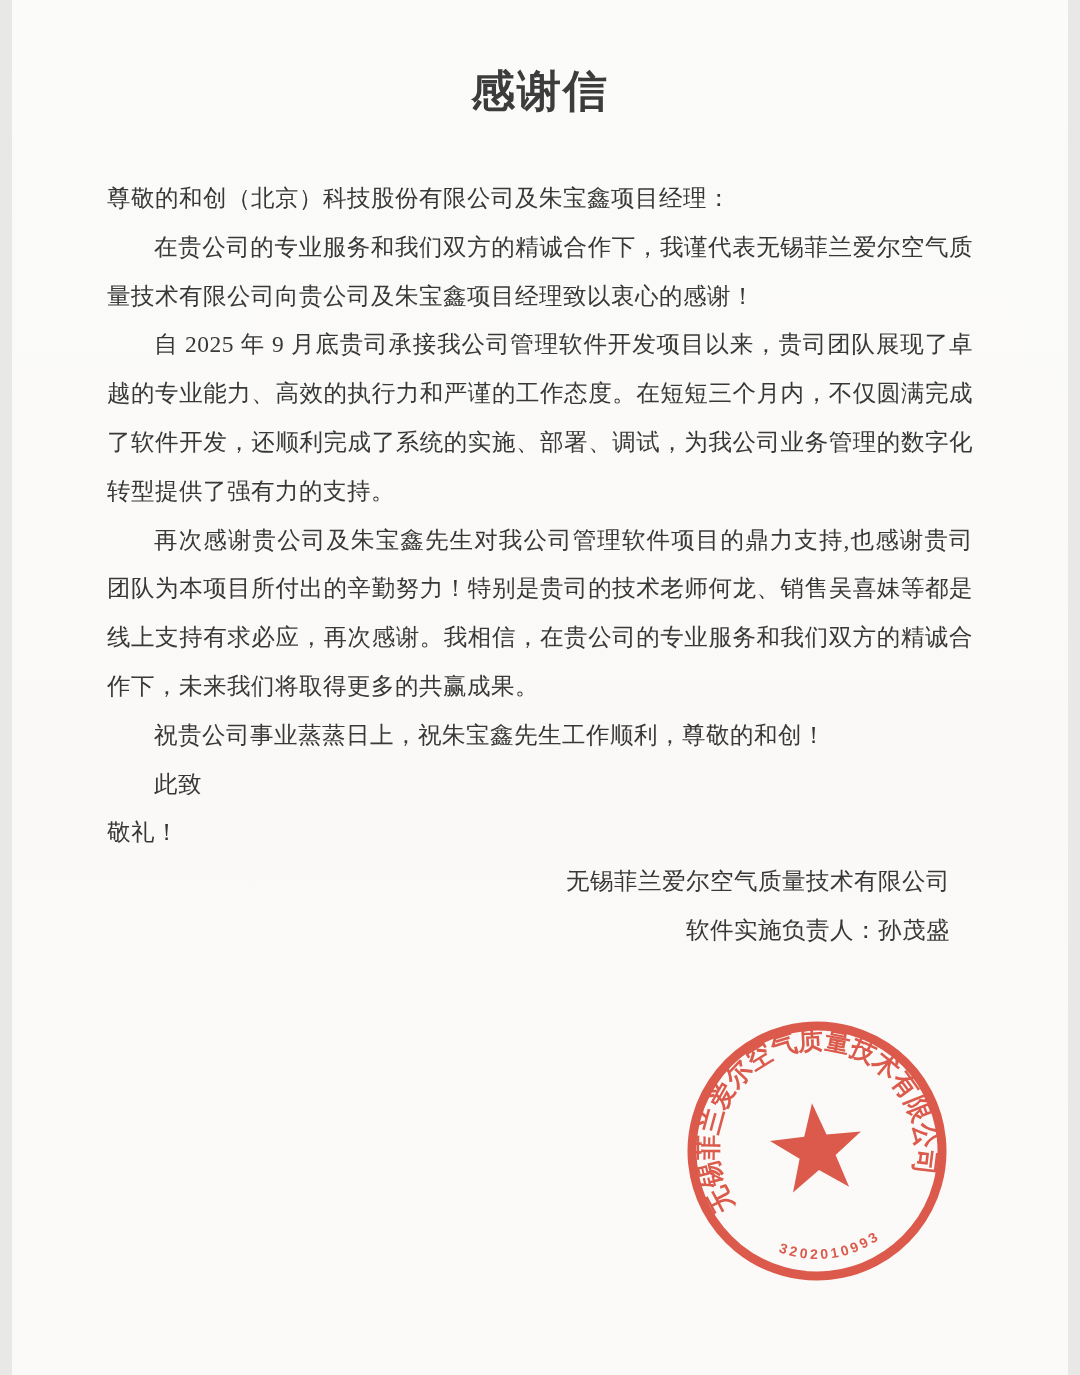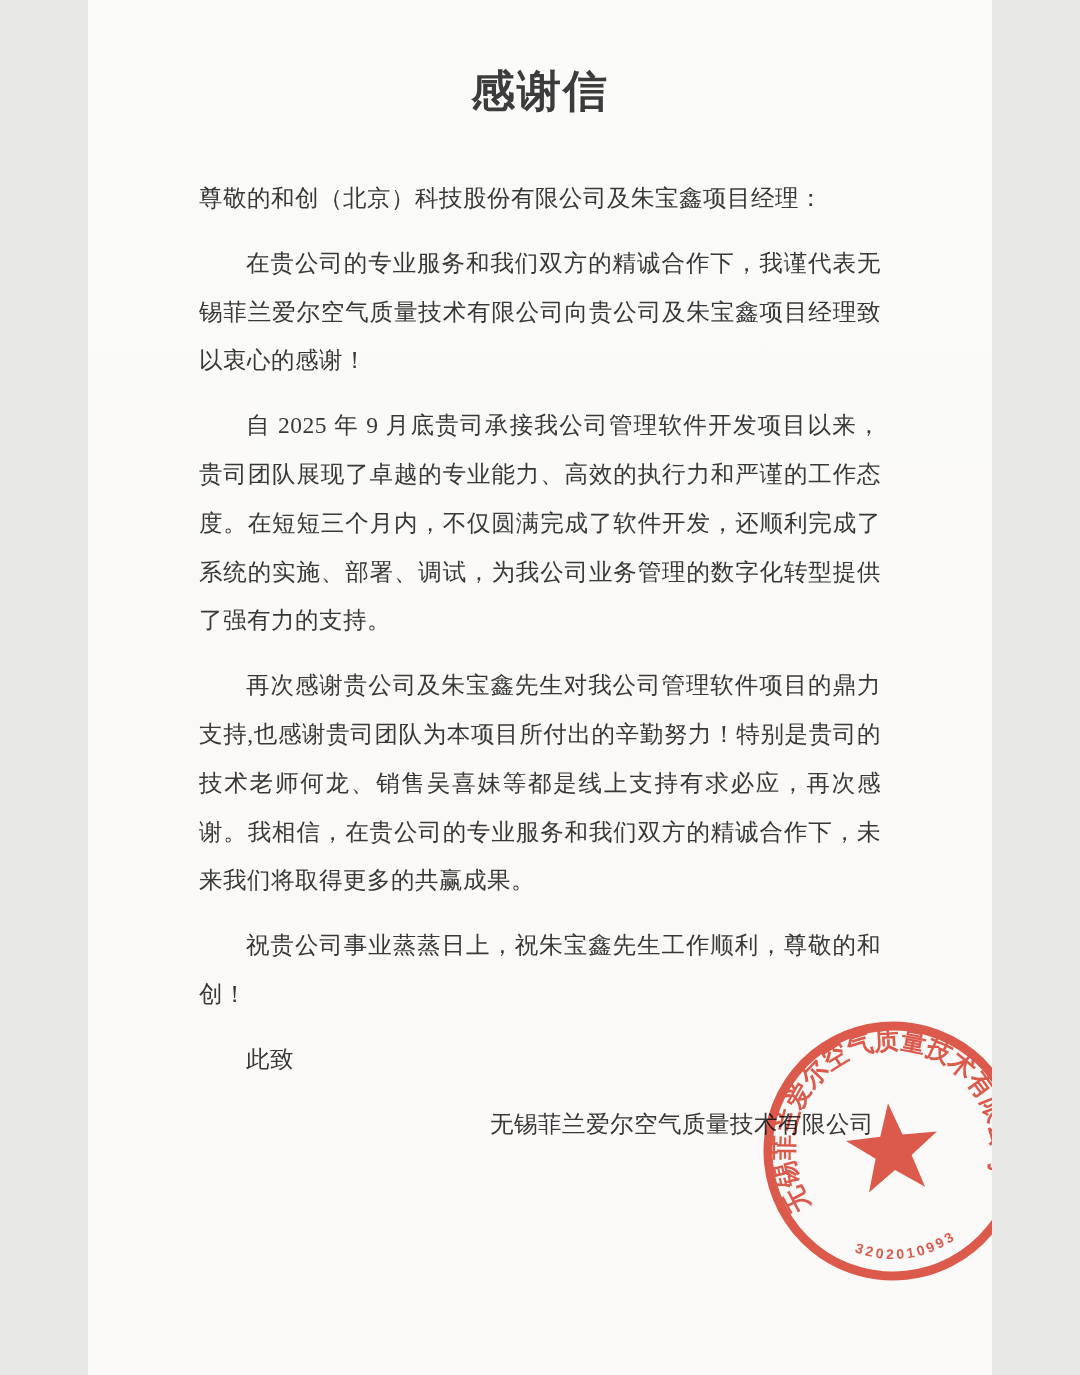--- a/index.html
+++ b/index.html
@@ -2,21 +2,21 @@
 <html><head>
 <meta charset="utf-8">
 <style>
   html, body {
     margin: 0;
     padding: 0;
     background: #e8e8e6;
   }
   .page {
     position: relative;
-    width: 904px;
+    width: 1056px;
     height: 1375px;
     margin: 0 auto;
     background: linear-gradient(180deg, #fbfbf9 0%, #faf9f7 55%, #fbfaf8 100%);
     overflow: hidden;
     font-family: "Liberation Serif", "DejaVu Serif", serif;
     color: #3a3a3a;
   }
   .title {
     margin: 0;
     padding-top: 64px;
@@ -30,21 +30,21 @@
   }
   .body-text {
     margin: 56px 95px 0 95px;
     font-size: 23.5px;
     line-height: 48.8px;
     text-align: justify;
     color: #383838;
     letter-spacing: 0.5px;
   }
   .body-text p {
-    margin: 16px;
+    margin: 0;
     padding: 0;
   }
   .para-indent {
     text-indent: 2em;
   }
   .signature {
     margin-top: 0;
     text-align: right;
     padding-right: 23px; 
   }
@@ -75,23 +75,25 @@
 
   <h1 class="title">感谢信</h1>
 
   <div class="body-text">
     <p>尊敬的和创（北京）科技股份有限公司及朱宝鑫项目经理：</p>
     <p class="para-indent">在贵公司的专业服务和我们双方的精诚合作下，我谨代表无锡菲兰爱尔空气质量技术有限公司向贵公司及朱宝鑫项目经理致以衷心的感谢！</p>
     <p class="para-indent">自 2025 年 9 月底贵司承接我公司管理软件开发项目以来，贵司团队展现了卓越的专业能力、高效的执行力和严谨的工作态度。在短短三个月内，不仅圆满完成了软件开发，还顺利完成了系统的实施、部署、调试，为我公司业务管理的数字化转型提供了强有力的支持。</p>
     <p class="para-indent">再次感谢贵公司及朱宝鑫先生对我公司管理软件项目的鼎力支持,也感谢贵司团队为本项目所付出的辛勤努力！特别是贵司的技术老师何龙、销售吴喜妹等都是线上支持有求必应，再次感谢。我相信，在贵公司的专业服务和我们双方的精诚合作下，未来我们将取得更多的共赢成果。</p>
     <p class="para-indent">祝贵公司事业蒸蒸日上，祝朱宝鑫先生工作顺利，尊敬的和创！</p>
     <p class="para-indent">此致</p>
+    <p>敬礼！</p>
 
     <div class="signature">
       <div class="sig-line">无锡菲兰爱尔空气质量技术有限公司</div>
+      <div class="sig-line">软件实施负责人：孙茂盛</div>
     </div>
   </div>
 
   <div class="seal">
     <svg viewBox="0 0 274 274" xmlns="http://www.w3.org/2000/svg">
       <g transform="rotate(-6 137 137)">
 
         <circle cx="137" cy="137" r="125" fill="none" stroke="#dc4534" stroke-width="9"></circle>
 
         <defs>

